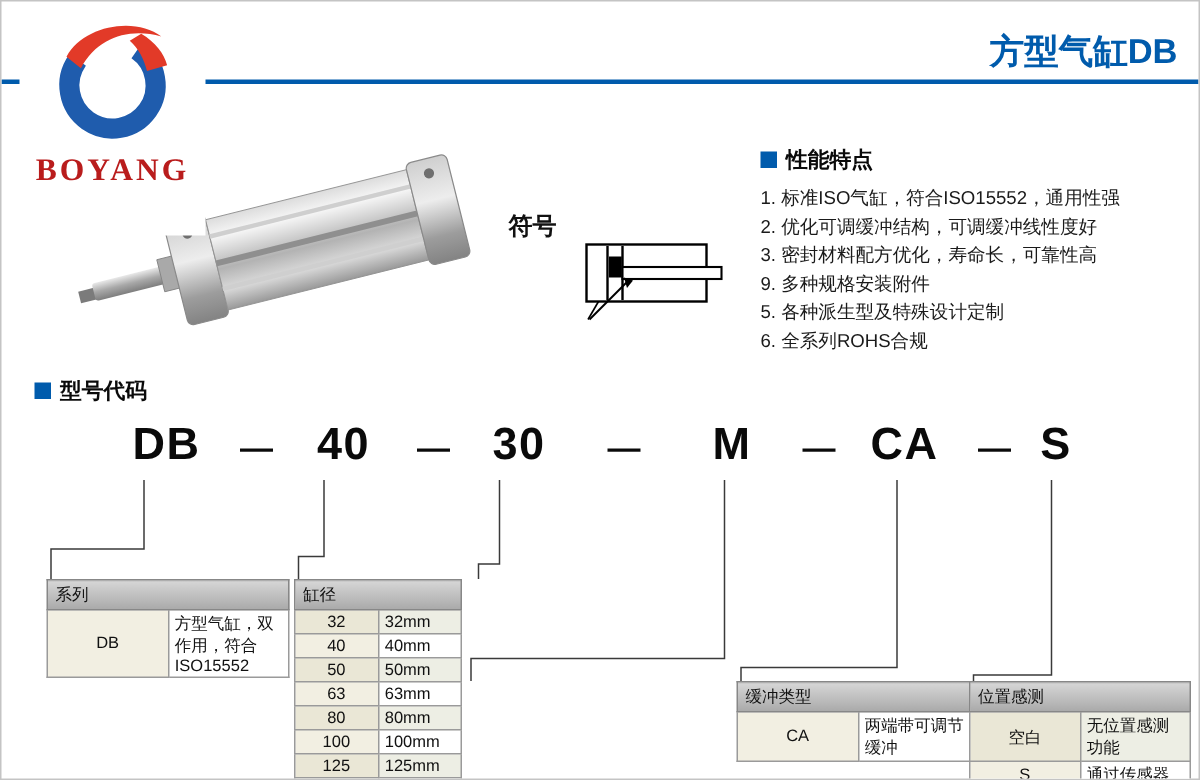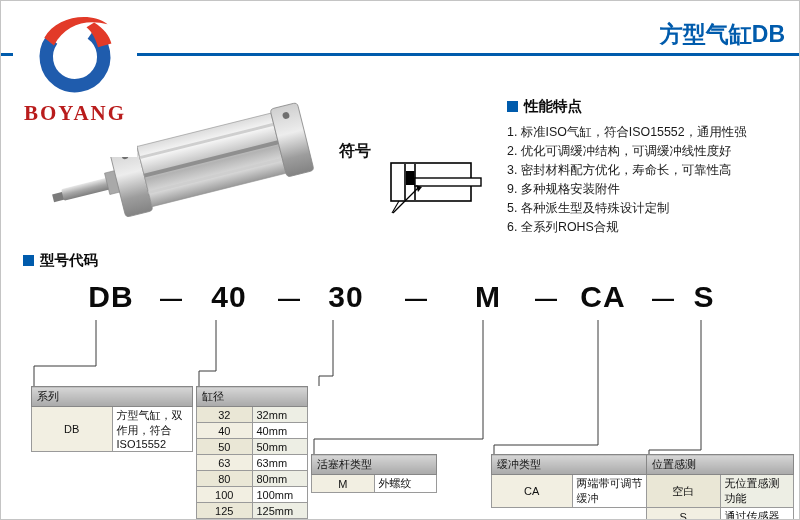--- a/index.html
+++ b/index.html
@@ -215,33 +215,20 @@
         <td>100mm</td>
       </tr>
       <tr>
         <td class="code">125</td>
         <td>125mm</td>
       </tr>
     </tbody>
   </table>
 
 
-  <table class="spec-table t-rod">
-    <thead>
-        <tr>
-          <th colspan="2">活塞杆类型</th>
-        </tr>
-      </thead>
-    <tbody>
-      <tr>
-        <td class="code">M</td>
-        <td>外螺纹</td>
-      </tr>
-    </tbody>
-  </table>
 
   <table class="spec-table t-cushion">
     <thead>
         <tr>
           <th colspan="2">缓冲类型</th>
         </tr>
       </thead>
     <tbody>
       <tr>
         <td class="code">CA</td>

